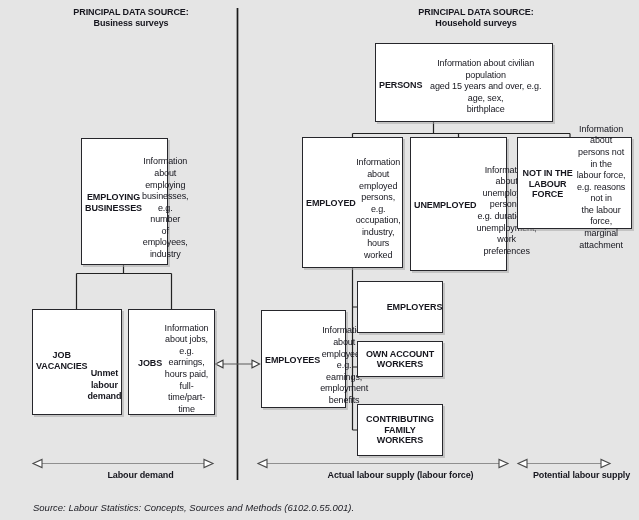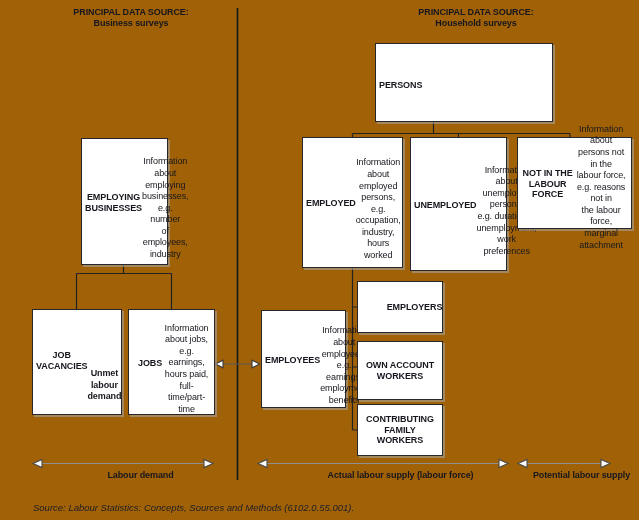--- a/index.html
+++ b/index.html
@@ -1,17 +1,17 @@
 <!DOCTYPE html>
 <html><head>
 <meta charset="utf-8">
 <style>
   html,body{margin:0;padding:0;background:#fff;}
   #stage{
-    position:relative;width:639px;height:520px;background:#a16207;overflow:hidden;
+    position:relative;width:639px;height:520px;background:#e5e5e5;overflow:hidden;
     font-family:"Liberation Sans","DejaVu Sans",sans-serif;color:#16161e;
   }
   .abs{position:absolute;}
   .hdr{
     font-weight:bold;font-size:9px;line-height:11px;text-align:center;
     white-space:pre-line;transform:translateX(-50%);letter-spacing:-0.1px;
   }
   .box{
     position:absolute;box-sizing:border-box;background:#fff;
     border:1.4px solid #26262b;box-shadow:2px 2px 0 rgba(168,168,168,.55);
@@ -107,20 +107,23 @@
     <div class="box-title">JOBS</div>
     <div class="box-body">Information
 about jobs,
 e.g. earnings,
 hours paid, full-
 time/part-time</div>
   </div>
 
   <div class="box" style="left:375px;top:43px;width:178px;height:79px;">
     <div class="box-title" style="margin-top:4px;">PERSONS</div>
+    <div class="box-body" style="margin-top:7px;">Information about civilian population
+aged 15 years and over, e.g. age, sex,
+birthplace</div>
   </div>
 
   <div class="box" style="left:302px;top:137px;width:101px;height:131px;">
     <div class="box-title">EMPLOYED</div>
     <div class="box-body">Information about
 employed persons,
 e.g. occupation,
 industry, hours
 worked</div>
   </div>
@@ -155,21 +158,21 @@
 employees,
 e.g. earnings,
 employment
 benefits</div>
   </div>
 
   <div class="box title-center" style="left:357px;top:281px;width:86px;height:52px;padding-left:32px;">
     <div class="box-title">EMPLOYERS</div>
   </div>
 
-  <div class="box title-center" style="left:357px;top:341px;width:86px;height:59px;">
+  <div class="box title-center" style="left:357px;top:341px;width:86px;height:36px;">
     <div class="box-title">OWN ACCOUNT
 WORKERS</div>
   </div>
 
   <div class="box title-center" style="left:357px;top:404px;width:86px;height:52px;">
     <div class="box-title">CONTRIBUTING
 FAMILY
 WORKERS</div>
   </div>
 

